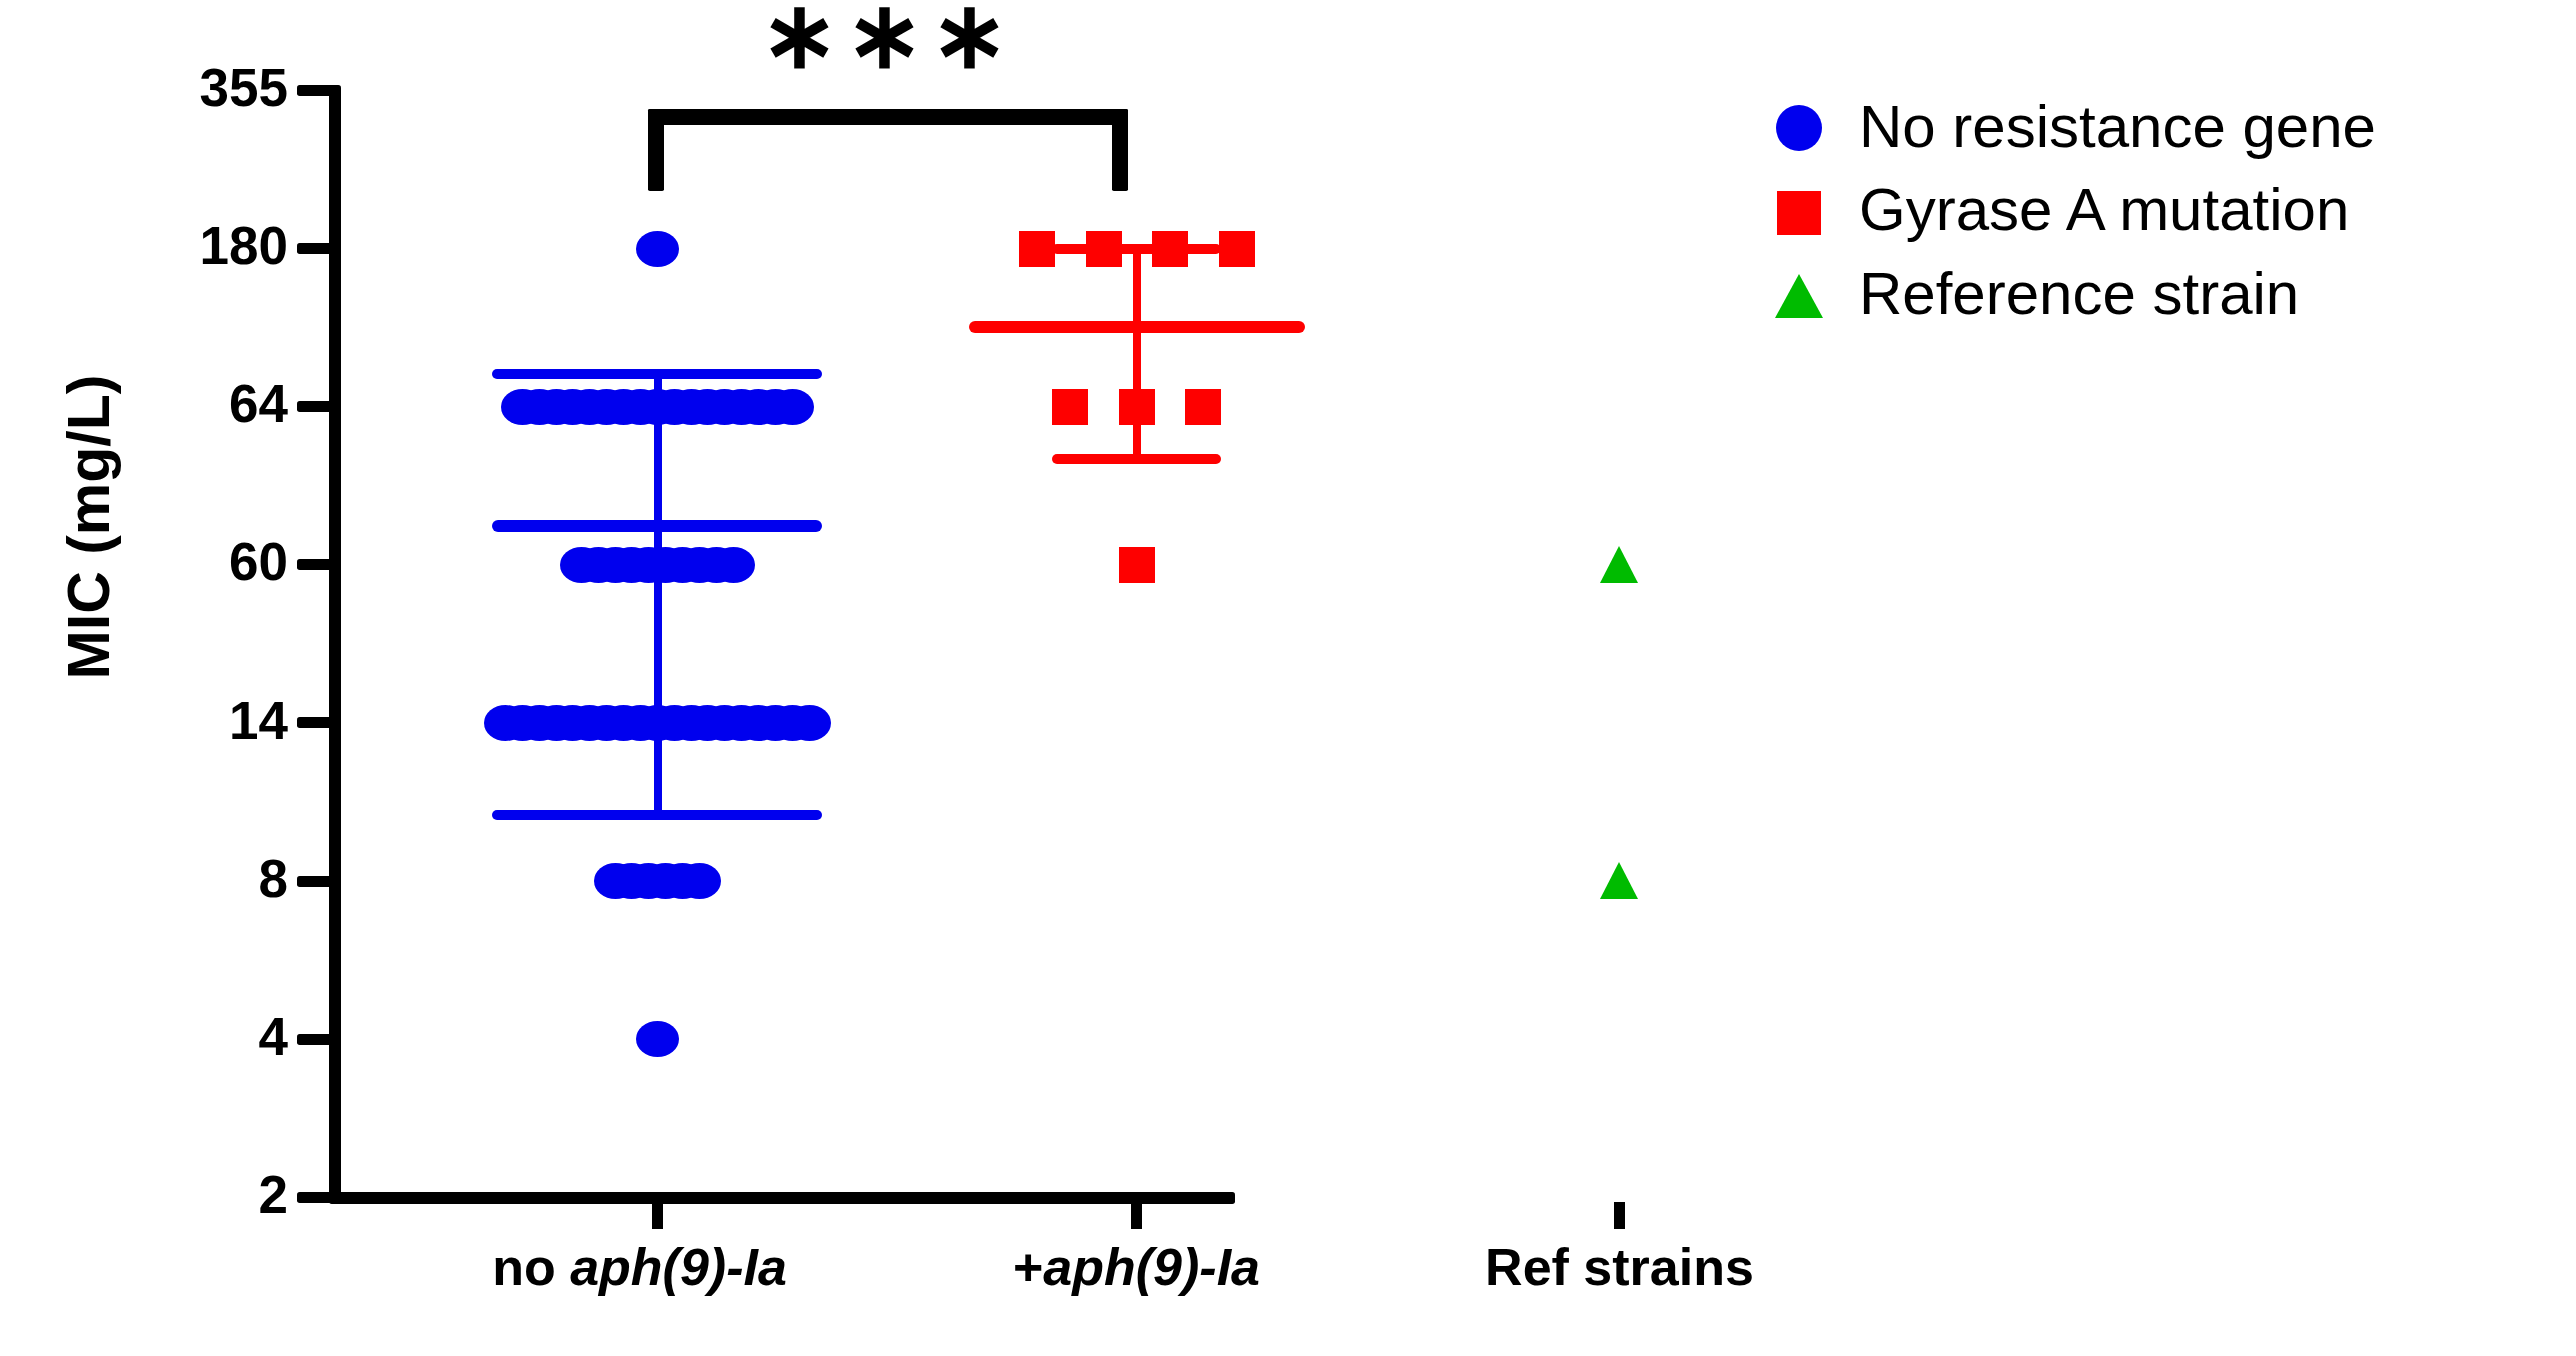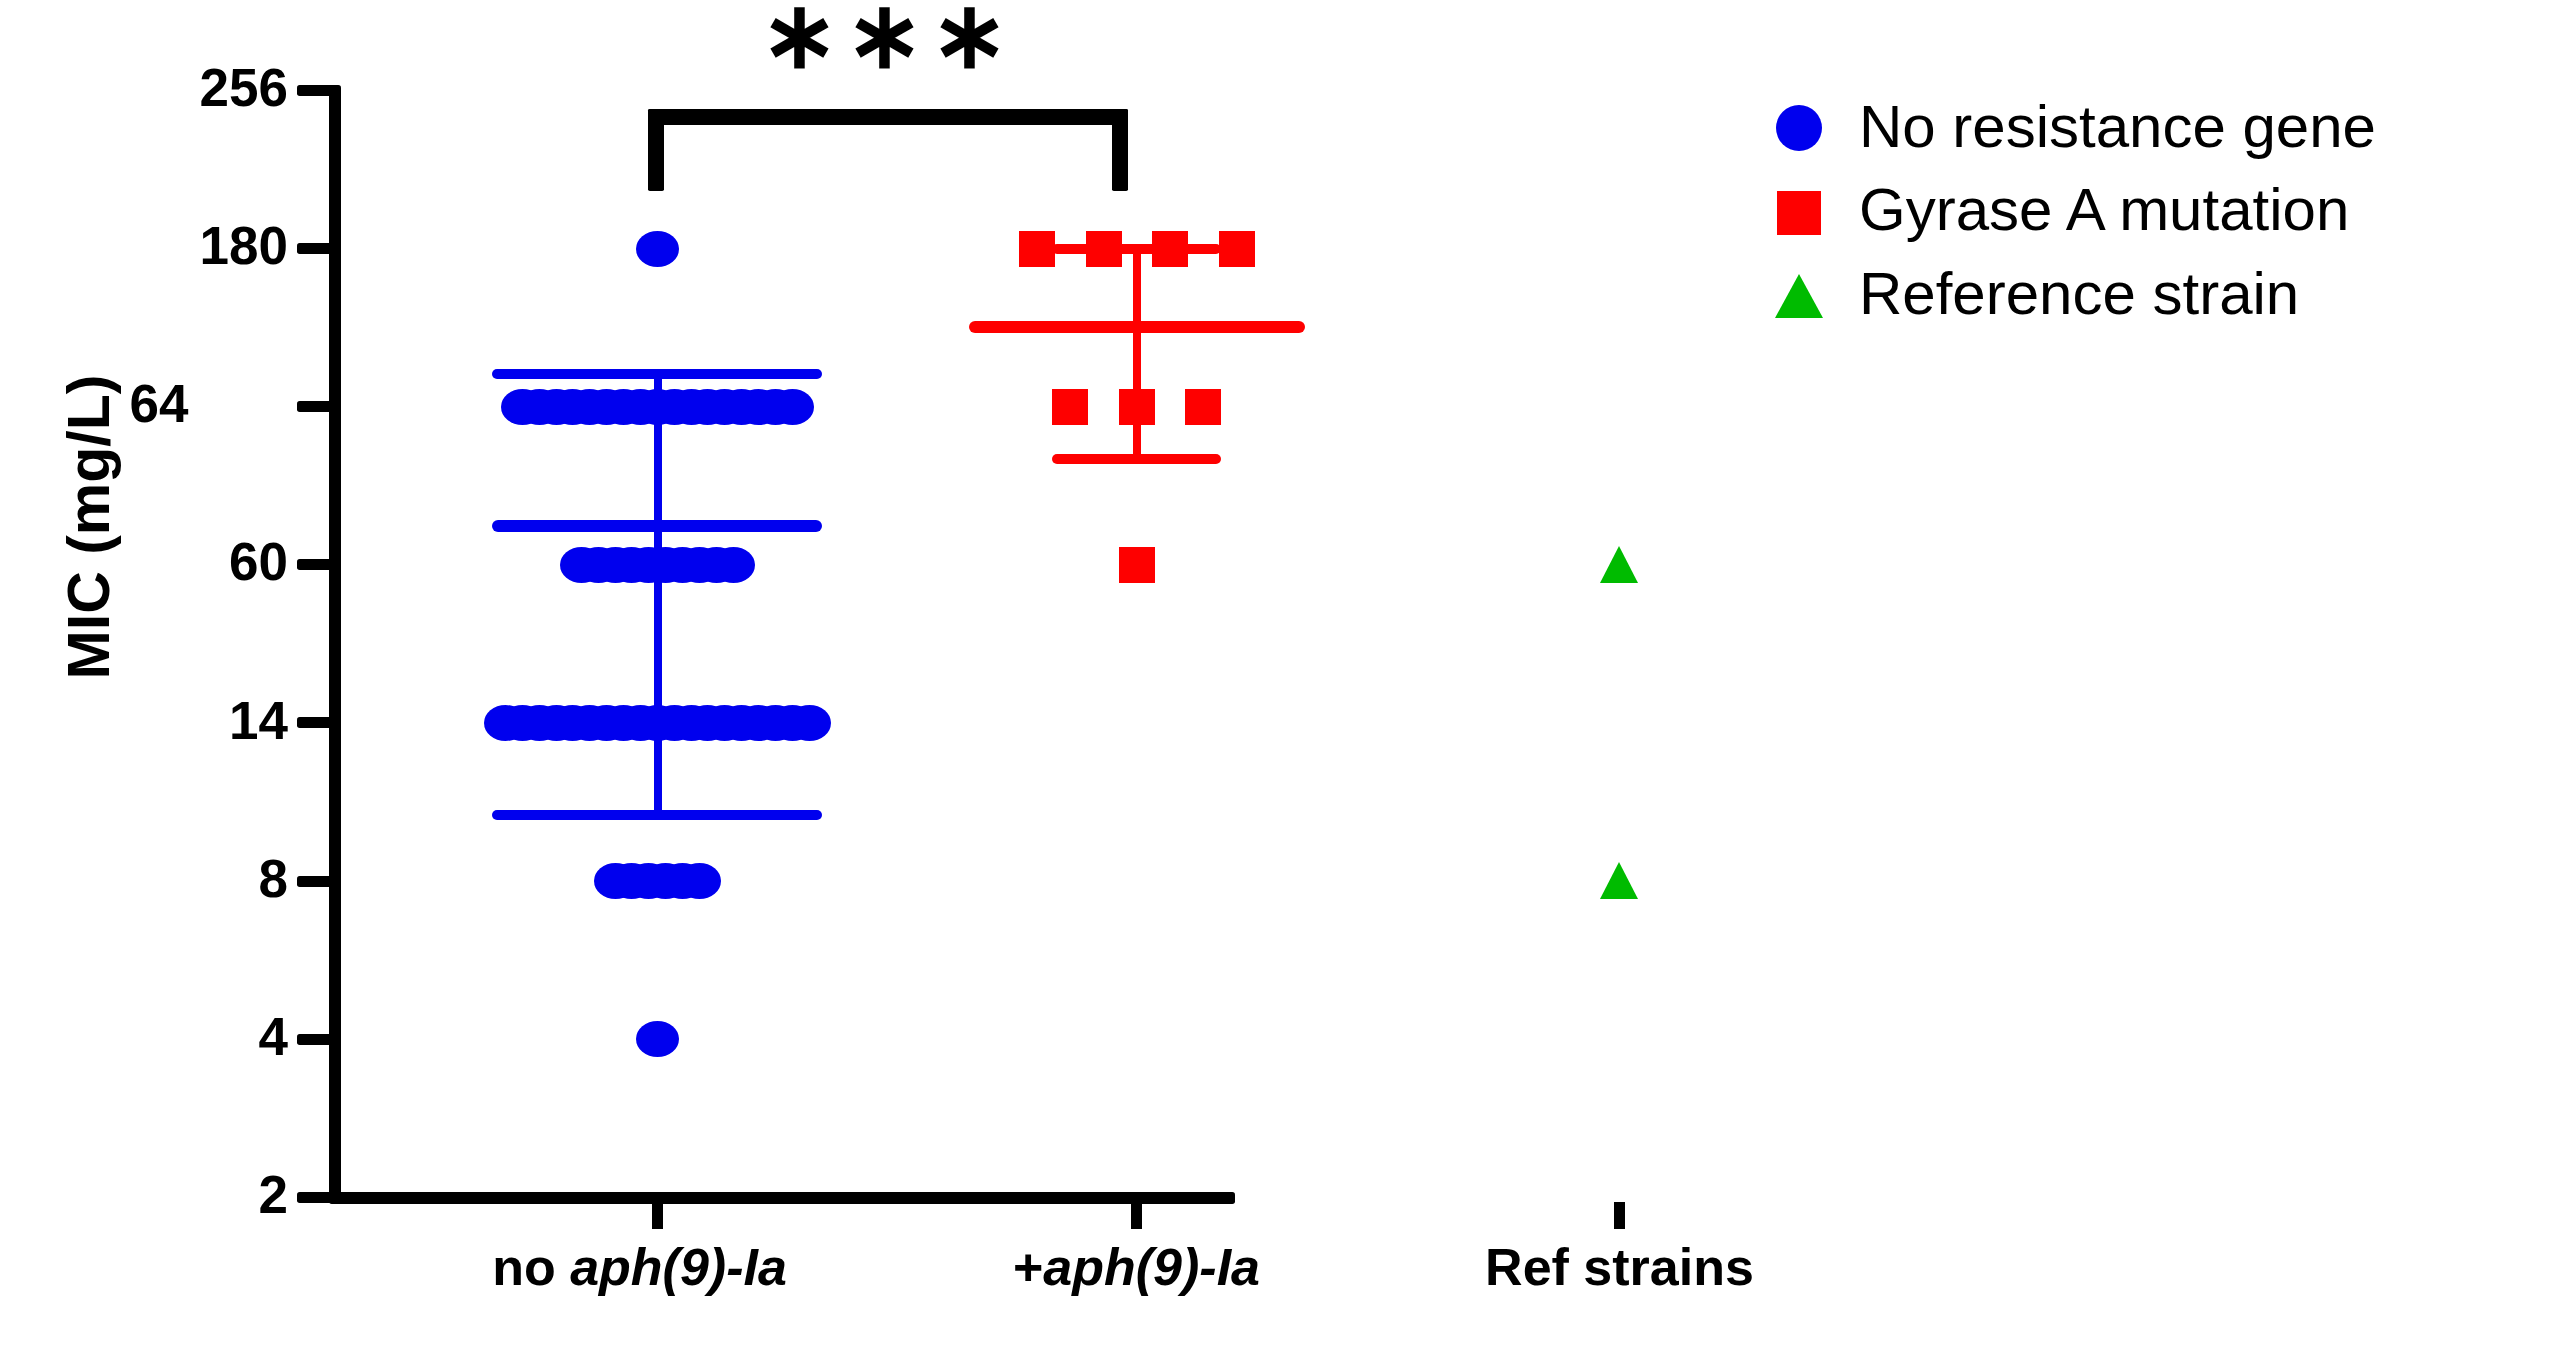--- a/index.html
+++ b/index.html
@@ -62,25 +62,25 @@
 
 <div id="plot">
 
   <div id="y-title">MIC (mg/L)</div>
 
   <div class="axis-line" id="y-axis"></div>
   <div class="axis-line" id="x-axis"></div>
 
   <div id="y-ticks">
       <div class="y-tick" style="left: 297px; top: 85px;"></div>
-      <div class="y-tick-label" style="width: 258px; left: 30px; top: 61px;">256</div>
+      <div class="y-tick-label" style="width: 258px; left: 30px; top: 61px;">355</div>
       <div class="y-tick" style="left: 297px; top: 243px;"></div>
       <div class="y-tick-label" style="width: 258px; left: 30px; top: 219px;">180</div>
       <div class="y-tick" style="left: 297px; top: 401px;"></div>
-      <div class="y-tick-label" style="width: 258px; left: 30px; top: 377px; text-align: center;">64</div>
+      <div class="y-tick-label" style="width: 258px; left: 30px; top: 377px;">64</div>
       <div class="y-tick" style="left: 297px; top: 559px;"></div>
       <div class="y-tick-label" style="width: 258px; left: 30px; top: 535px;">60</div>
       <div class="y-tick" style="left: 297px; top: 717px;"></div>
       <div class="y-tick-label" style="width: 258px; left: 30px; top: 694px;">14</div>
       <div class="y-tick" style="left: 297px; top: 876px;"></div>
       <div class="y-tick-label" style="width: 258px; left: 30px; top: 852px;">8</div>
       <div class="y-tick" style="left: 297px; top: 1034px;"></div>
       <div class="y-tick-label" style="width: 258px; left: 30px; top: 1010px;">4</div>
       <div class="y-tick" style="left: 297px; top: 1192px;"></div>
       <div class="y-tick-label" style="width: 258px; left: 30px; top: 1168px;">2</div>

